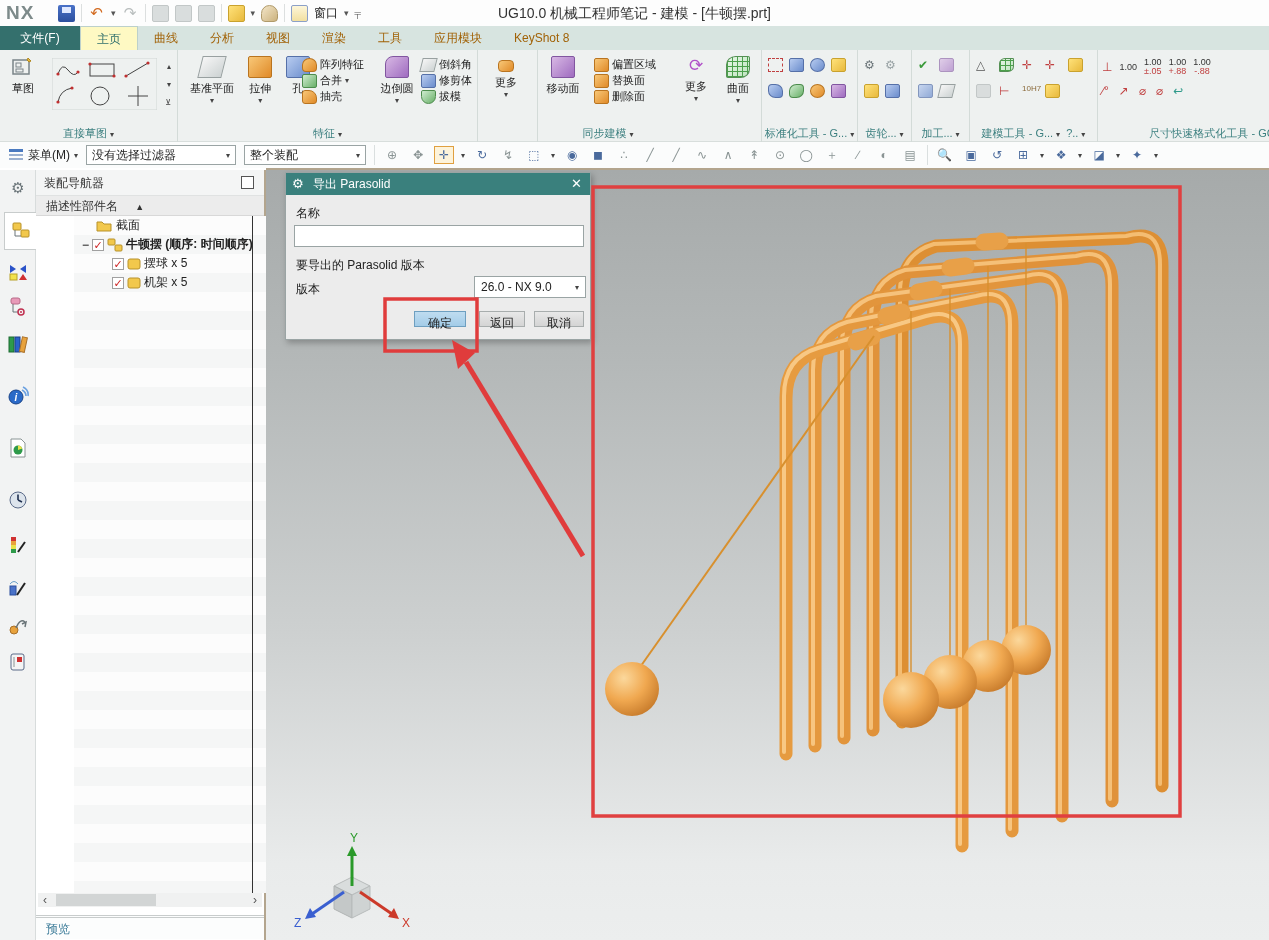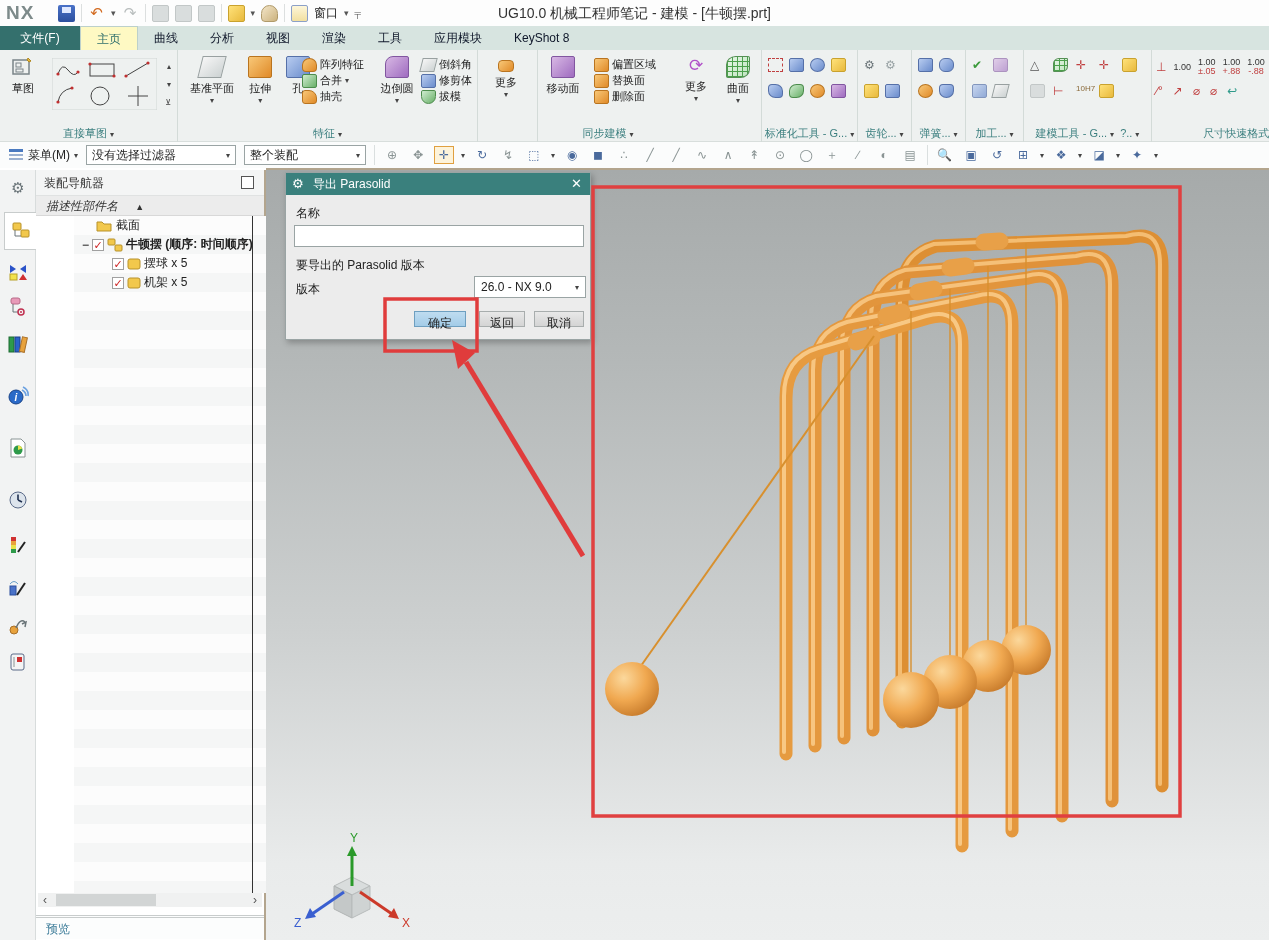--- a/index.html
+++ b/index.html
@@ -20,21 +20,21 @@
   .q-brush { background:linear-gradient(135deg,#ffe27a,#e8b93c); border-radius:2px; border:1px solid #c9a22e;}
   .q-touch { background:linear-gradient(135deg,#f4e6c8,#cbb27e); border-radius:50% 50% 4px 4px; border:1px solid #b09a6a;}
   .q-win { border:1px solid #8ca0c8; background:linear-gradient(180deg,#fdf6da,#f2e0a0); border-radius:2px; }
   .qsep { width:1px; height:18px; background:#dcdfdf; }
   .ddg { color:#555; font-size:9px; }
   #wintitle { position:absolute; top:5px; left:0; width:100%; text-align:center; color:#333; font-size:14px; pointer-events:none; }
 
   
   #tabsrow { position:absolute; left:0; top:26px; width:1269px; height:24px; background:#d7e4e0; display:flex; }
   .ftab { width:80px; height:24px; background:#34706d; color:#fff; text-align:center; line-height:24px; }
-  .rtab { padding:0 16px; line-height:24px; color:#0f172a; }
+  .rtab { padding:0 16px; line-height:24px; color:#a16207; }
   .rtab.active { background:#fef9c3; color:#2f6f6c; border:1px solid #bcd0cb; border-bottom:none; }
 
   
   #ribbon { position:absolute; left:0; top:50px; width:1269px; height:92px; background:#eef1f0; border-bottom:1px solid #d8dedc; display:flex; }
   .rgroup { height:92px; border-right:1px solid #d3dbd8; position:relative; flex:none; }
   .rg-label { position:absolute; bottom:1px; left:0; width:100%; text-align:center; color:#3b7f7f; font-size:11px; white-space:nowrap; }
   .rg-label .dda { color:#444; font-size:8px; margin-left:3px; }
   .bigbtn { display:inline-flex; flex-direction:column; align-items:center; justify-content:flex-start; width:46px; padding-top:6px; vertical-align:top; }
   .bigbtn .lbl { font-size:11px; color:#222; margin-top:3px; text-align:center; white-space:nowrap; }
   .ic22 { width:24px; height:22px; position:relative; }
@@ -63,21 +63,21 @@
   .tbico.hl { outline:1px solid #e0a040; background:#fdf3da; color:#4a6a9c; }
   .vsep { width:1px; height:20px; background:#dadfdf; }
 
   
   #resourcebar { position:absolute; left:0; top:170px; width:36px; height:770px; background:#f2f3f3; border-right:1px solid #d8dcdc; }
   .rbi { position:absolute; left:4px; width:28px; height:28px; display:flex; align-items:center; justify-content:center; }
   .rbi.active { background:#fff; border:1px solid #c8cccc; border-right:none; width:32px; left:4px; height:38px; }
   #navpanel { position:absolute; left:36px; top:170px; width:230px; height:770px; background:#fff; border-right:2px solid #b3a58e; }
   #navhead { position:absolute; left:0; top:0; width:100%; height:26px; background:#f4f5f5; border-bottom:1px solid #e0e2e2; line-height:26px; padding-left:8px; color:#333; }
   #navmax { position:absolute; right:10px; top:6px; width:13px; height:13px; border:1px solid #555; background:#fff; }
-  #colhead { position:absolute; left:0; top:26px; width:100%; height:20px; background:#ececec; border-bottom:1px solid #d8d8d8; line-height:20px; padding-left:10px; color:#333;font-style:italic; }
+  #colhead { position:absolute; left:0; top:26px; width:100%; height:20px; background:#ececec; border-bottom:1px solid #d8d8d8; line-height:20px; padding-left:10px; color:#333; }
   #treearea { position:absolute; left:0; top:46px; width:100%; height:677px;
      background:repeating-linear-gradient(180deg,#fcfcfc 0 19px,#f5f6f6 19px 38px);margin-left:38px; }
   .trow { height:19px; display:flex; align-items:center; white-space:nowrap; overflow:hidden; }
   .chk { width:12px; height:12px; border:1px solid #a0a0a0; background:#fff; color:#cc1f1f; font-size:11px; line-height:11px; text-align:center; font-weight:bold; margin-right:3px; flex:none; }
   .coldiv { position:absolute; left:216px; top:46px; width:1px; height:677px; background:#333; }
   #hscroll { position:absolute; left:2px; top:723px; width:224px; height:14px; background:#f0f1f1; display:flex; align-items:center; }
   #hthumb { height:12px; width:100px; background:#d2d5d5; margin-left:4px; }
   .scrarr { width:14px; text-align:center; color:#555; font-size:12px; flex:none; }
   #prevbar { position:absolute; left:0; top:745px; width:100%; height:24px; border-top:3px double #c8cccc; background:#fcfdfd; line-height:22px; padding-left:10px; color:#3c7c99; }
 
@@ -292,31 +292,20 @@
       <span class="ic16" style="color:#6a7478;">⚙</span>
       <span class="ic16" style="color:#98a2a4;">⚙</span>
     </div>
     <div class="abs" style="left:6px;top:34px;display:flex;gap:6px;">
       <span class="ic16 q-brush"></span>
       <span class="ic16 cubeB"></span>
     </div>
     <div class="rg-label"><span>齿轮...</span><span class="dda">▾</span></div>
   </div>
 
-  <div class="rgroup" style="width:54px;">
-    <div class="abs" style="left:6px;top:8px;display:flex;gap:6px;">
-      <span class="ic16 cubeB" style="border-radius:2px;"></span>
-      <span class="ic16 cubeB" style="border-radius:6px;"></span>
-    </div>
-    <div class="abs" style="left:6px;top:34px;display:flex;gap:6px;">
-      <span class="ic16 cubeO" style="border-radius:50%;"></span>
-      <span class="ic16 cubeB" style="border-radius:4px 4px 50% 50%;"></span>
-    </div>
-    <div class="rg-label"><span>弹簧...</span><span class="dda">▾</span></div>
-  </div>
 
   <div class="rgroup" style="width:58px;">
     <div class="abs" style="left:6px;top:8px;display:flex;gap:6px;">
       <span class="ic16" style="color:#3a9a3a;">✔</span>
       <span class="ic16 cubeP" style="opacity:.6;"></span>
     </div>
     <div class="abs" style="left:6px;top:34px;display:flex;gap:6px;">
       <span class="ic16 cubeB" style="opacity:.7;"></span>
       <span class="ic16 planeI"></span>
     </div>

